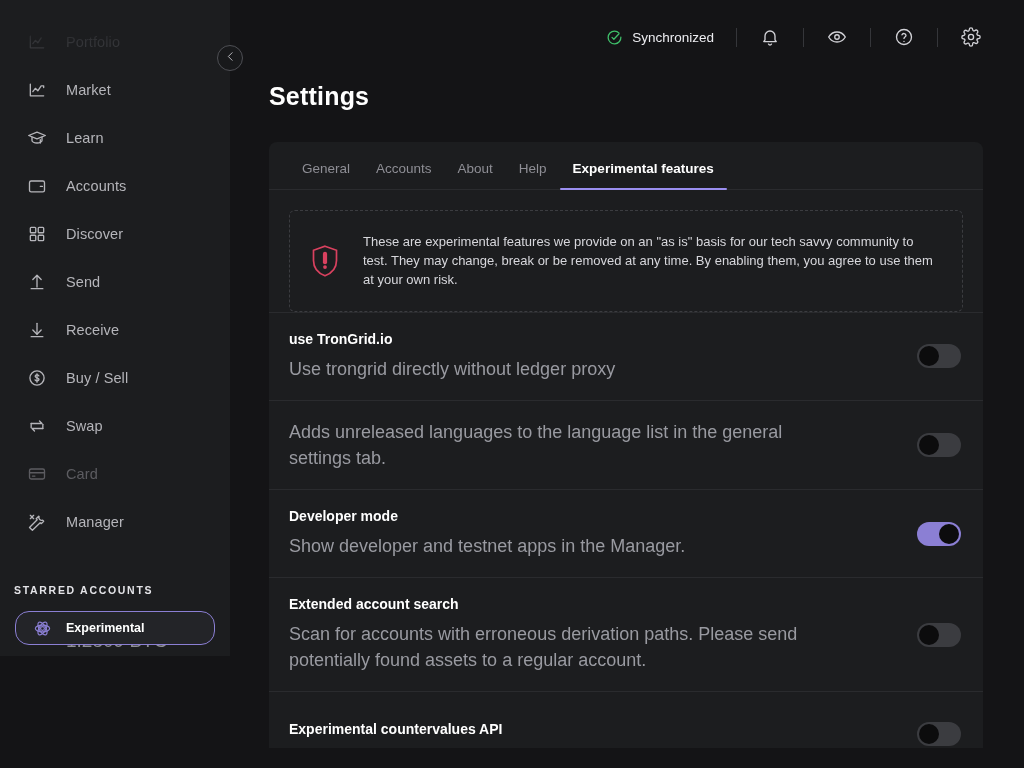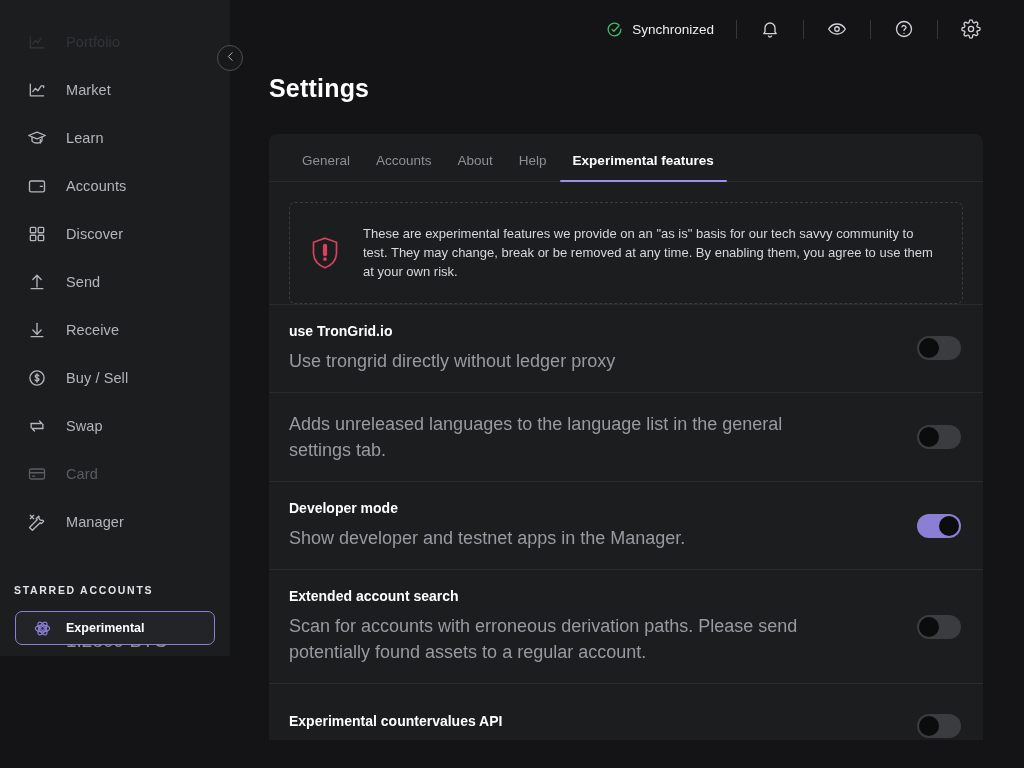--- a/index.html
+++ b/index.html
@@ -58,21 +58,21 @@
   }
   .account-row .acc-ico { width: 24px; height: 24px; display:flex; align-items:center; justify-content:center; color:#c9c9ce; font-size:21px; font-weight:bold; font-family:"Liberation Serif", serif;}
   .acc-name { font-size: 13.5px; color: #e9e9ee; line-height: 1.35; }
   .acc-bal  { font-size: 19px; color: #8d8d94; line-height: 1.35; }
 
   .exp-btn {
     position: absolute;
     left: 15px; bottom: 11px;
     width: 200px; height: 34px;
     border: 1px solid #8b7fd4;
-    border-radius: 7px;
+    border-radius: 14px;
     background: #232428;
     display: flex; align-items: center;
     gap: 14px;
     padding-left: 16px;
     cursor: pointer;
   }
   .exp-btn .ico { color: #8b7fd4; width: 20px; height: 20px; display:flex;align-items:center;justify-content:center;}
   .exp-btn .ico svg { width: 19px; height: 19px; stroke: currentColor; fill: none; stroke-width: 1.5; }
   .exp-btn .lbl { font-size: 12.5px; font-weight: bold; color: #fff; }
 
@@ -84,21 +84,21 @@
     border-radius: 50%;
     border: 1px solid #4e4f54;
     background: #18191b;
     display: flex; align-items: center; justify-content: center;
     cursor: pointer; z-index: 30;
     color: #b9b9be;
   }
   .collapse-btn svg { width: 13px; height: 13px; stroke: currentColor; fill: none; stroke-width: 1.8; stroke-linecap: round; stroke-linejoin: round; }
 
   
-  .main { flex: 1; position: relative; height: 740px; background: #141416; overflow: hidden; }
+  .main { flex: 1; position: relative; height: 740px; background: #141416; overflow: hidden; margin-top: 8px; }
 
   .topbar {
     height: 58px;
     display: flex; align-items: center; justify-content: flex-end;
     padding-right: 42px;
     gap: 0;
   }
   .sync { display: flex; align-items: center; gap: 9px; cursor: pointer; }
   .sync .ico { width: 17px; height: 17px; color: #3fbf6a; display:flex; }
   .sync .ico svg { width: 17px; height: 17px; stroke: currentColor; fill:none; stroke-width:1.8; stroke-linecap:round; stroke-linejoin:round;}

